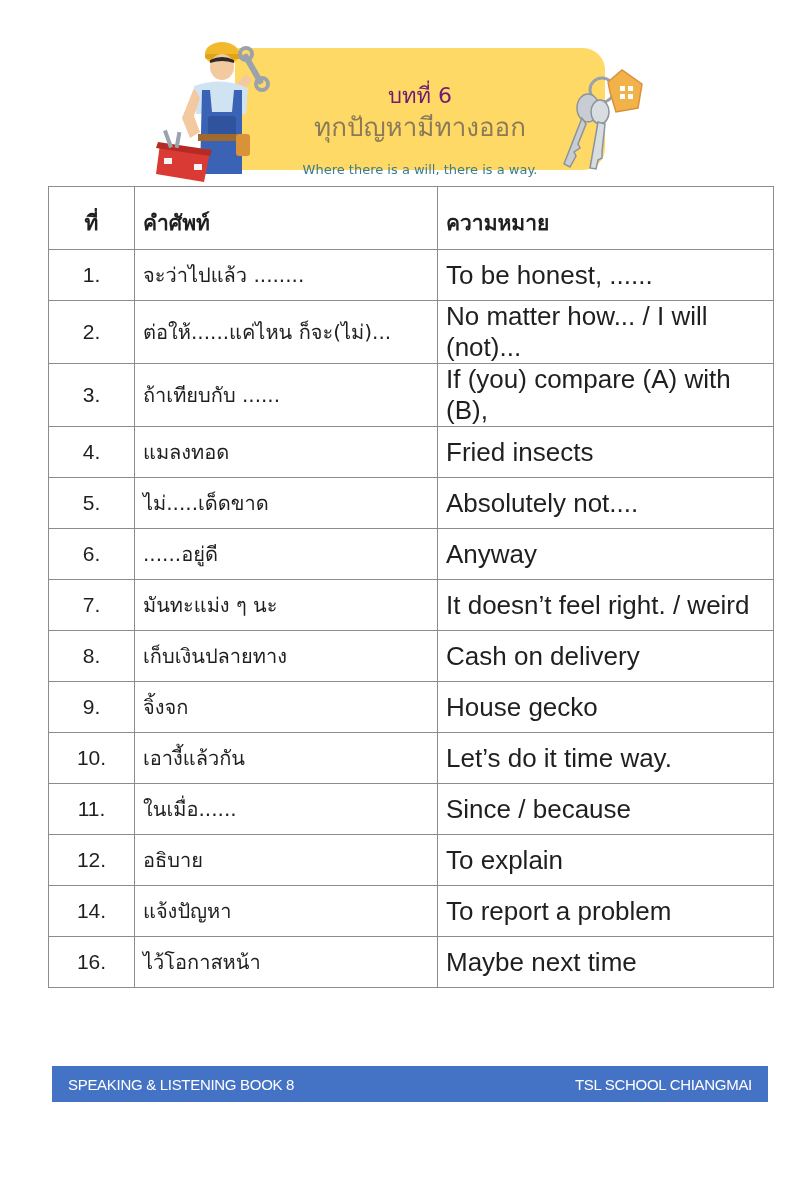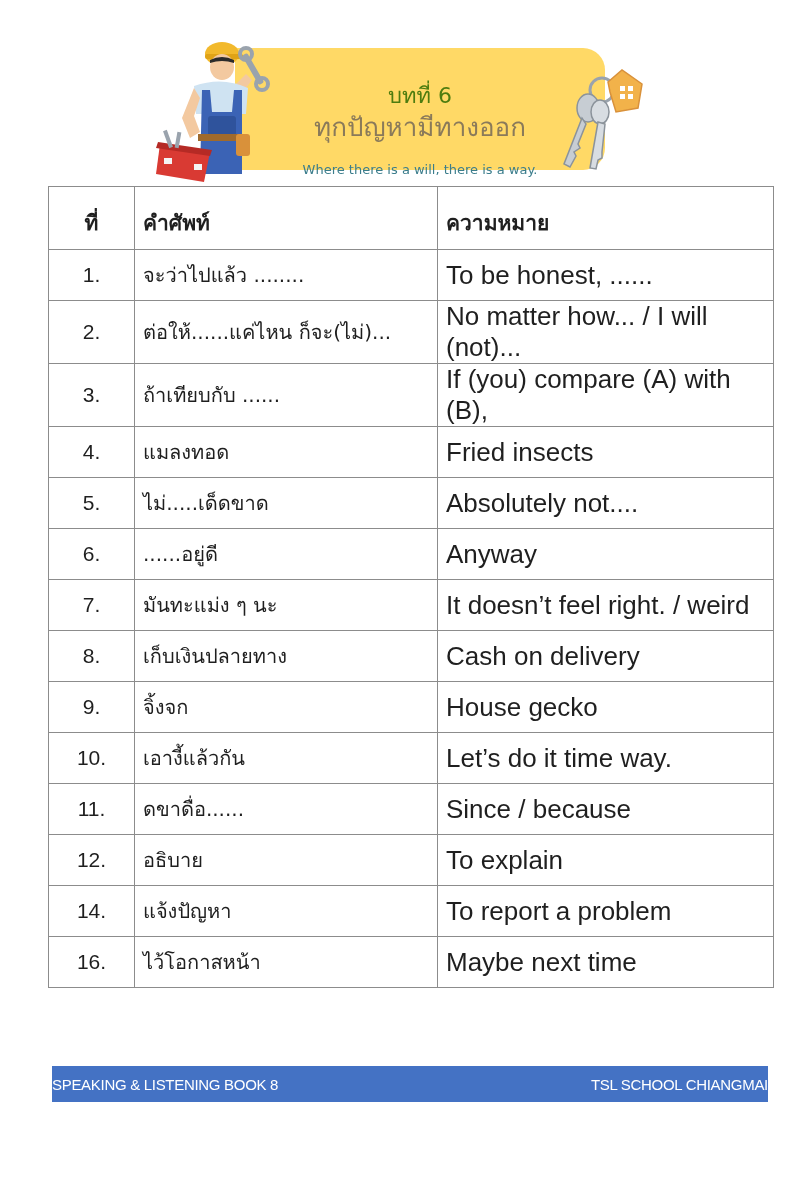--- a/index.html
+++ b/index.html
@@ -12,21 +12,21 @@
   }
   .banner-pill {
     position:absolute; left:85px; top:14px; width:370px; height:122px;
     background:#FFD966; border-radius:0 22px 22px 0;
   }
   .banner-text {
     position:absolute; left:85px; top:14px; width:370px; height:122px;
     display:flex; flex-direction:column; align-items:center; justify-content:center;
     text-align:center;
   }
-  .banner-lesson { font-size:22px; color:#4d7c0f; line-height:28px; font-family:"DejaVu Sans", sans-serif;margin-top:44px; }
+  .banner-lesson { font-size:22px; color:#701a75; line-height:28px; font-family:"DejaVu Sans", sans-serif;margin-top:44px; }
   .banner-title { font-size:26px; color:#8a7a5a; line-height:34px; font-family:"DejaVu Sans", sans-serif; }
   .banner-subtitle { font-size:13px; color:#3b7d8c; line-height:20px; margin-top:16px; font-family:"DejaVu Sans", sans-serif; }
   .mechanic { position:absolute; left:0; top:0; width:130px; height:150px; }
   .keys { position:absolute; left:400px; top:30px; width:100px; height:110px; }
 
   table.vocab {
     position:absolute; left:48px; top:186px; width:725px;
     border-collapse:collapse; table-layout:fixed;
   }
   table.vocab td, table.vocab th {
@@ -38,21 +38,21 @@
   }
   table.vocab th.num-h { text-align:center; }
   col.c1 { width:86px; } col.c2 { width:303px; } col.c3 { width:336px; }
   td.num { text-align:center; font-size:21px; padding-top:10px; }
   td.thai { font-size:20px; font-family:"DejaVu Sans", sans-serif; padding-top:10px; }
   td.eng { font-size:26px; vertical-align:top; padding-top:12px; }
 
   .footer {
     position:absolute; left:52px; top:1066px; width:716px; height:36px;
     background:#4472C4; color:#ffffff; display:flex; justify-content:space-between;
-    align-items:center; padding:0 0; box-sizing:border-box; font-size:15px; letter-spacing:-0.3px;
+    align-items:center; padding:0 16px; box-sizing:border-box; font-size:15px; letter-spacing:-0.3px;
   }
 </style>
 </head>
 <body>
 
 <div class="banner">
   <div class="banner-pill"></div>
 
   <svg class="mechanic" viewBox="0 0 130 150">
 
@@ -165,21 +165,21 @@
         <td class="thai">จิ้งจก</td>
         <td class="eng">House gecko</td>
       </tr>
     <tr>
         <td class="num">10.</td>
         <td class="thai">เอางี้แล้วกัน</td>
         <td class="eng">Let’s do it time way.</td>
       </tr>
     <tr>
         <td class="num">11.</td>
-        <td class="thai">ดขาดื่อ......</td>
+        <td class="thai">ในเมื่อ......</td>
         <td class="eng">Since / because</td>
       </tr>
     <tr>
         <td class="num">12.</td>
         <td class="thai">อธิบาย</td>
         <td class="eng">To explain</td>
       </tr>
     <tr>
         <td class="num">14.</td>
         <td class="thai">แจ้งปัญหา</td>

